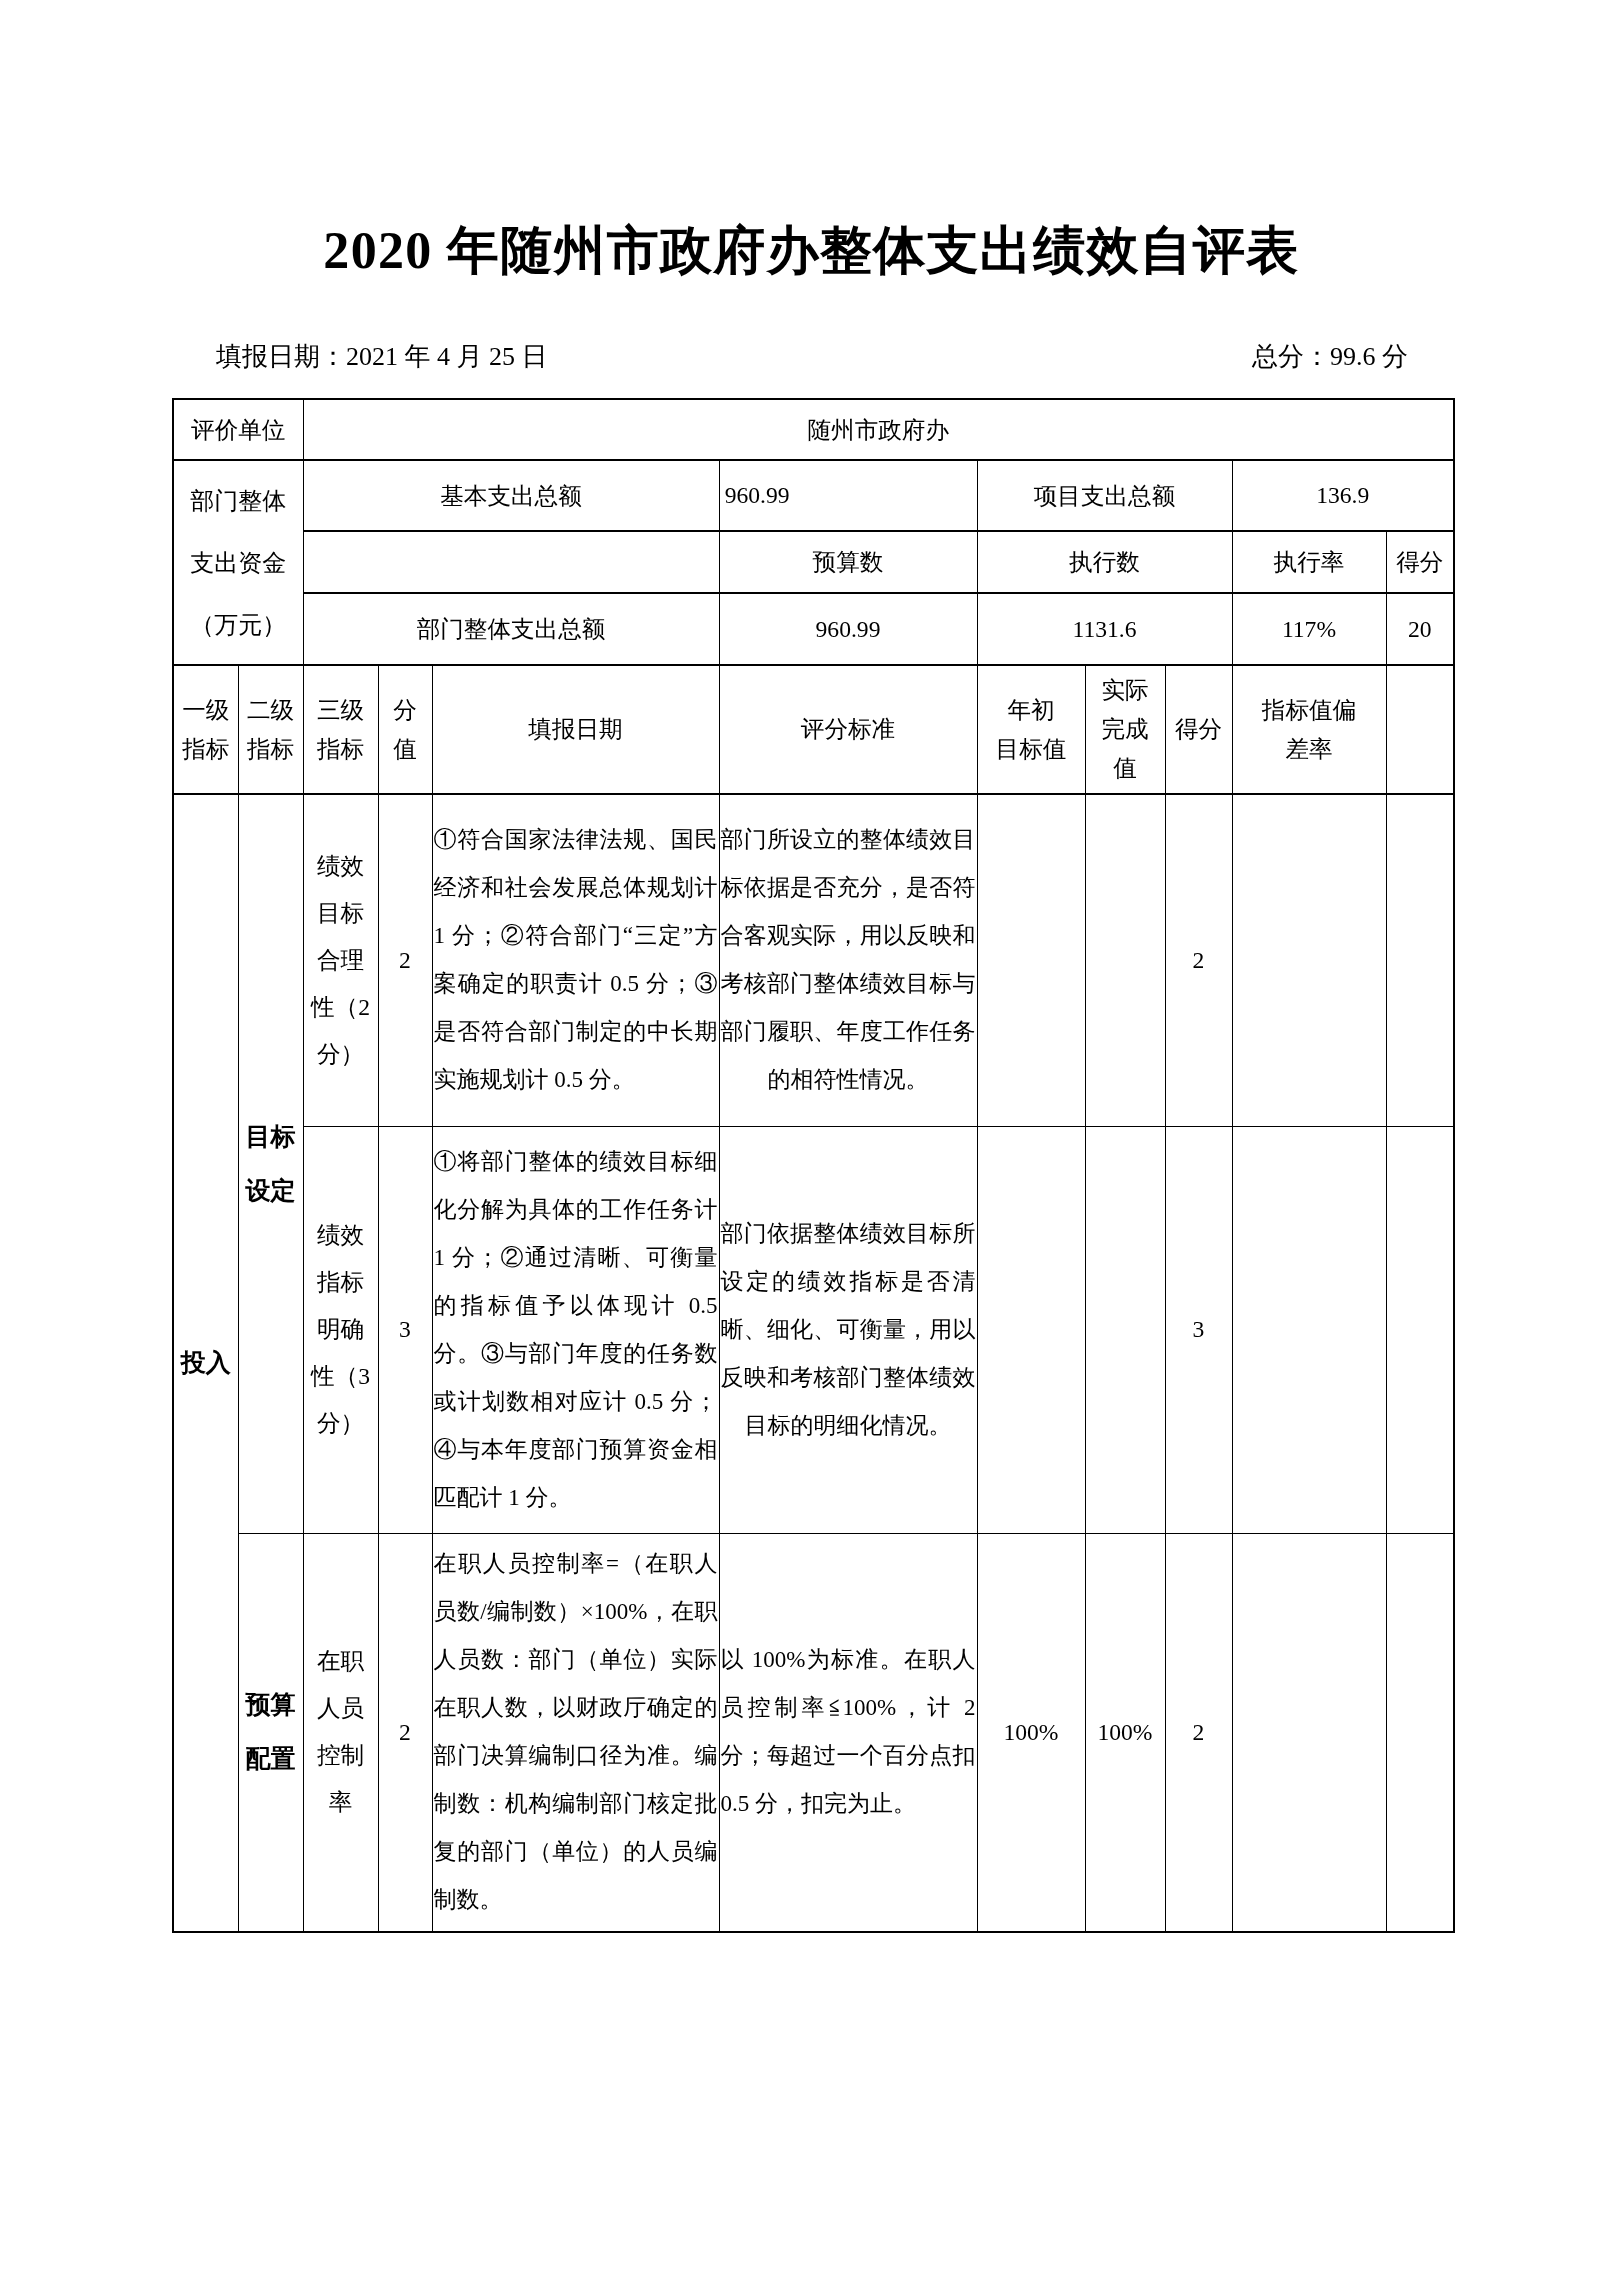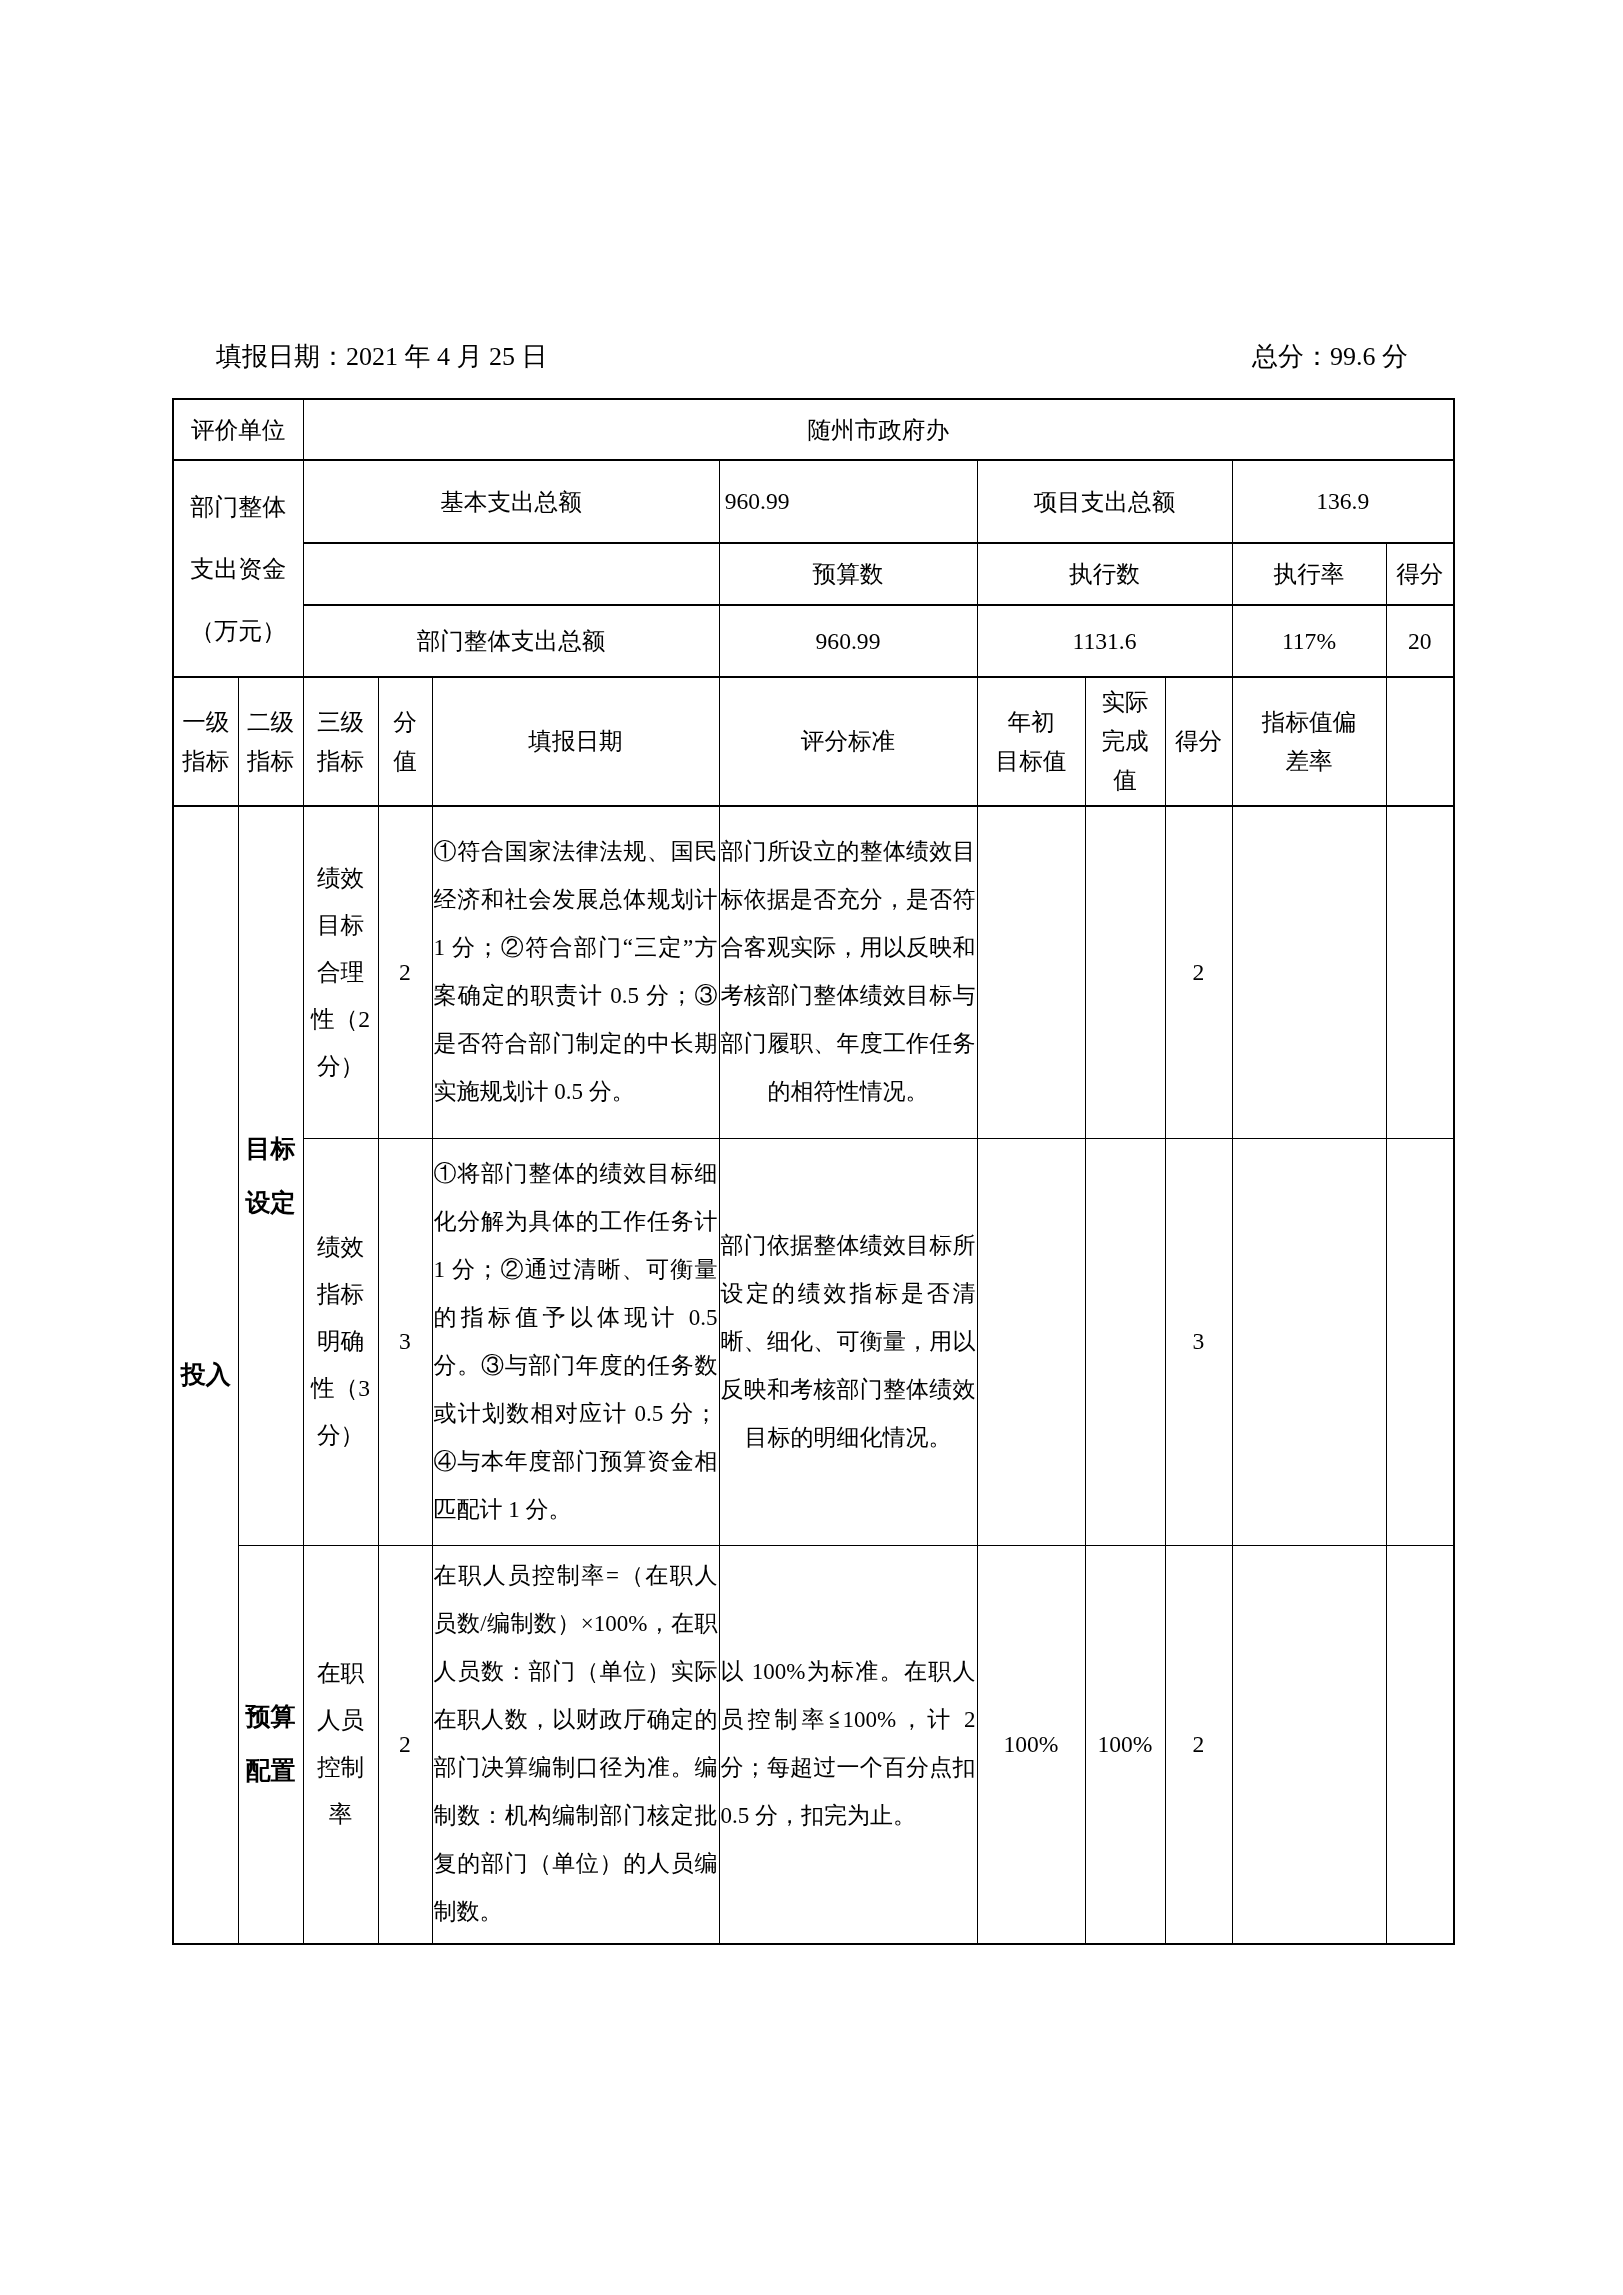--- a/index.html
+++ b/index.html
@@ -24,20 +24,21 @@
   .lvl3{line-height:47px;margin-left:36px;}
   .long{text-align:justify;font-size:23px;line-height:48px;padding:0 1px;}
   .tlc{text-align-last:center;}
   .leftal{text-align:left;padding-left:5.2px;}
 </style>
 </head>
 <body>
 
 <div id="page">
 
+  <div id="doc-title">2020 年随州市政府办整体支出绩效自评表</div>
 
   <div id="meta-line">
     <span id="fill-date">填报日期：2021 年 4 月 25 日</span>
     <span id="total-score">总分：99.6 分</span>
   </div>
 
   <table class="main">
     <colgroup>
       <col style="width:65px">
         <col style="width:65px">
@@ -51,21 +52,21 @@
       <col style="width:154px">
         <col style="width:68px">
     </colgroup>
 
     <tbody>
         <tr style="height:61px">
       <td colspan="2" class="hb">评价单位</td>
       <td colspan="9" class="hb">随州市政府办</td>
     </tr>
 
-    <tr style="height:83px">
+    <tr style="height:71px">
       <td colspan="2" rowspan="3" class="pre fund hb">部门整体
 支出资金
 （万元）</td>
       <td colspan="3" class="hb">基本支出总额</td>
       <td class="hb leftal">960.99</td>
       <td colspan="3" class="hb">项目支出总额</td>
       <td colspan="2" class="hb">136.9</td>
     </tr>
 
     <tr style="height:62px">

